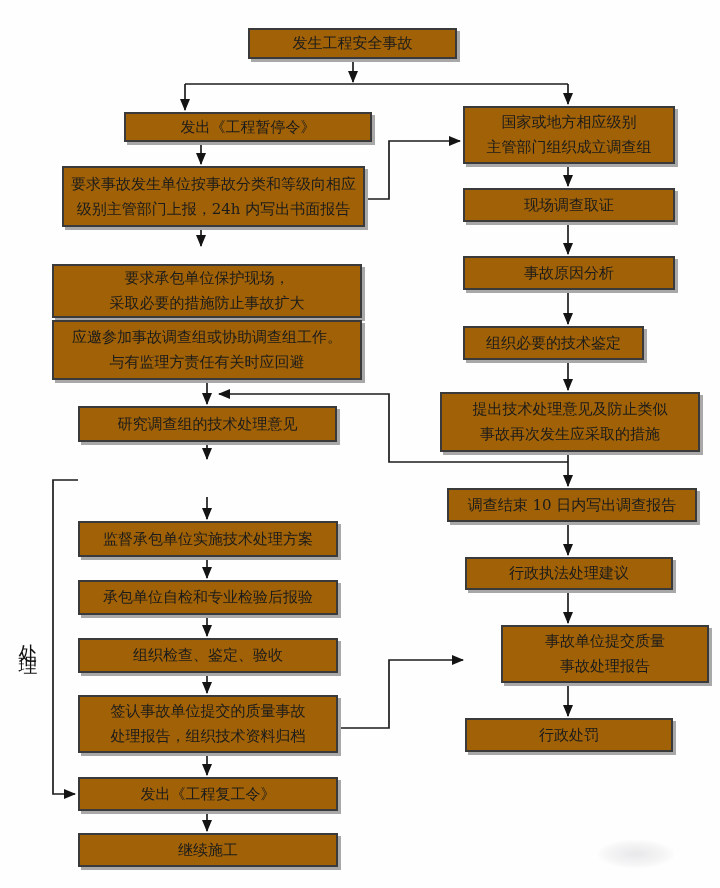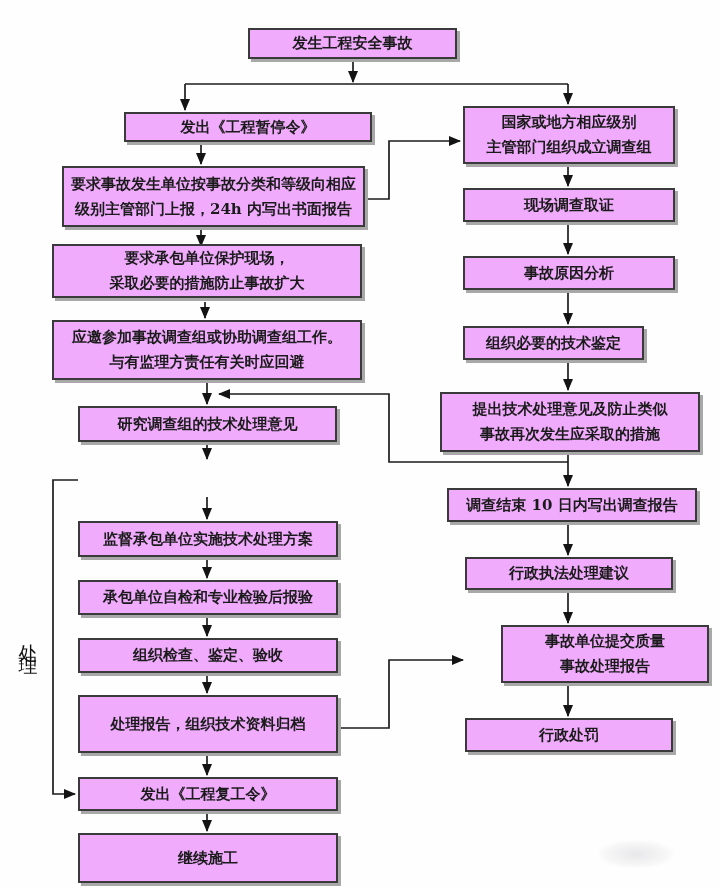--- a/index.html
+++ b/index.html
@@ -4,29 +4,28 @@
 <title>flowchart</title>
 <style>
   html,body{margin:0;padding:0;background:#ffffff;}
   body{width:720px;height:888px;overflow:hidden;
        font-family:"DejaVu Serif","Liberation Serif",serif;}
   .stage{position:relative;width:720px;height:888px;background:#fefefe;}
   svg.connector-layer{position:absolute;left:0;top:0;width:720px;height:888px;pointer-events:none;}
   svg.connector-layer polyline{stroke:#1d1d1d;stroke-width:1.7;fill:none;}
   .node{
     position:absolute;
-    background:#f0abfc;
+    background:#a16207;
     border:2px solid #3a3a3a;
     box-shadow:3px 3px 0 #a8a8a8;
     display:flex;flex-direction:column;align-items:center;justify-content:center;
     text-align:center;
     font-size:15px;line-height:25px;color:#1b1b1b;
     white-space:nowrap;
     box-sizing:border-box;
-    font-weight:bold;
   }
   .node .node-line{display:block;}
   .side-label{
     position:absolute;left:16px;top:628px;
     writing-mode:vertical-lr;
     font-size:19px;letter-spacing:13px;color:#111;
   }
   .watermark{
     position:absolute;left:598px;top:840px;width:76px;height:28px;
     background:radial-gradient(ellipse at center,rgba(190,190,196,0.35) 0%,rgba(190,190,196,0.12) 55%,rgba(255,255,255,0) 75%);
@@ -77,47 +76,48 @@
 <div class="node" style="left: 248px; top: 28px; width: 209px; height: 31px;">
       <div class="node-line">发生工程安全事故</div>
     </div>
     <div class="node" style="left: 77px; top: 112px; width: 248px; height: 30px; margin-left: 47px;">
       <div class="node-line">发出《工程暂停令》</div>
     </div>
     <div class="node" style="left: 62px; top: 166px; width: 303px; height: 61px;">
       <div class="node-line">要求事故发生单位按事故分类和等级向相应</div>
       <div class="node-line">级别主管部门上报，24h 内写出书面报告</div>
     </div>
-    <div class="node" style="left: 52px; top: 244px; width: 310px; height: 54px;">
+    <div class="node" style="left: 52px; top: 264px; width: 310px; height: 54px;">
       <div class="node-line">要求承包单位保护现场，</div>
       <div class="node-line">采取必要的措施防止事故扩大</div>
     </div>
     <div class="node" style="left: 52px; top: 320px; width: 310px; height: 60px;">
       <div class="node-line">应邀参加事故调查组或协助调查组工作。</div>
       <div class="node-line">与有监理方责任有关时应回避</div>
     </div>
     <div class="node" style="left: 78px; top: 406px; width: 259px; height: 36px;">
       <div class="node-line">研究调查组的技术处理意见</div>
     </div>
     <div class="node" style="left: 78px; top: 521px; width: 260px; height: 36px;">
       <div class="node-line">监督承包单位实施技术处理方案</div>
     </div>
     <div class="node" style="left: 78px; top: 580px; width: 260px; height: 35px;">
       <div class="node-line">承包单位自检和专业检验后报验</div>
     </div>
     <div class="node" style="left: 78px; top: 638px; width: 260px; height: 35px;">
       <div class="node-line">组织检查、鉴定、验收</div>
     </div>
     <div class="node" style="left: 78px; top: 695px; width: 260px; height: 58px;">
+      <div class="node-line">签认事故单位提交的质量事故</div>
       <div class="node-line">处理报告，组织技术资料归档</div>
     </div>
     <div class="node" style="left: 78px; top: 777px; width: 260px; height: 34px;">
       <div class="node-line">发出《工程复工令》</div>
     </div>
-    <div class="node" style="left: 78px; top: 833px; width: 260px; height: 50px;">
+    <div class="node" style="left: 78px; top: 833px; width: 260px; height: 34px;">
       <div class="node-line">继续施工</div>
     </div>
     <div class="node" style="left: 463px; top: 106px; width: 212px; height: 58px;">
       <div class="node-line">国家或地方相应级别</div>
       <div class="node-line">主管部门组织成立调查组</div>
     </div>
     <div class="node" style="left: 463px; top: 188px; width: 212px; height: 34px;">
       <div class="node-line">现场调查取证</div>
     </div>
     <div class="node" style="left: 463px; top: 256px; width: 212px; height: 34px;">

